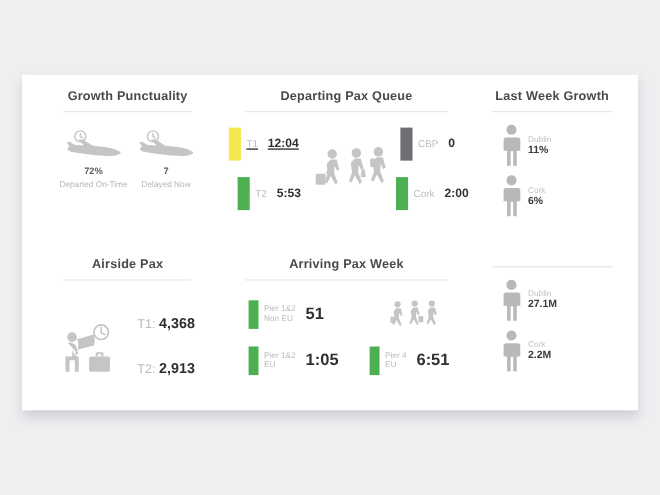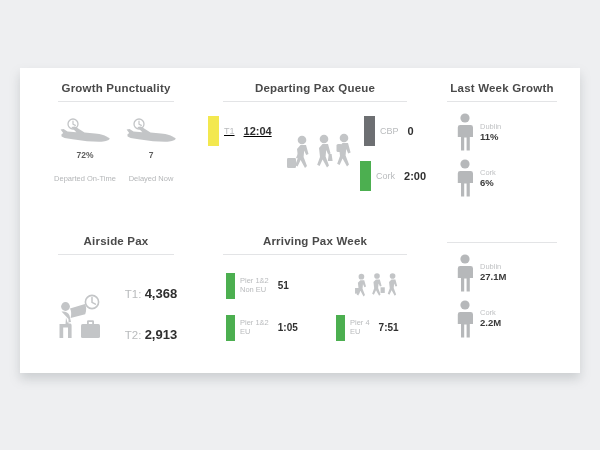--- a/index.html
+++ b/index.html
@@ -67,21 +67,21 @@
   }
   .punct-value {
     font-size: 8.5px;
     font-weight: bold;
     color: #5d5d5d;
     margin-top: 2px;
   }
   .punct-label {
     font-size: 7.5px;
     color: #b4b6b8;
-    margin-top: 14px;
+    margin-top: 3px;
     white-space: nowrap;
   }
   .plane-wrap { height: 30px; position: relative; }
   .plane-wrap svg { position: absolute; left: 50%; transform: translateX(-50%); top: 0; }
 
   
   .queue-grid {
     position: relative;
     margin-top: 14px;
     height: 86px;
@@ -105,21 +105,21 @@
     white-space: nowrap;
   }
   .qlabel.two-line { font-size: 7.5px; }
   .qvalue {
     font-size: 11px;
     font-weight: bold;
     color: #303030;
     margin-left: 9px;
     white-space: nowrap;
   }
-  .qvalue.sm { font-size: 10px; }
+  .qvalue.sm { font-size: 15px; }
   .pax-icons {
     position: absolute;
   }
 
   
   .airside-body {
     position: relative;
     margin-top: 18px;
     height: 82px;
     display: flex;
@@ -213,20 +213,25 @@
       <div class="panel-title">Departing Pax Queue</div>
       <div class="panel-rule"></div>
       <div class="panel-body queue-grid">
 
         <div class="queue-item" style="left:0; top:0;text-decoration:underline;">
           <div class="qbar" style="background:#f3e84f"></div>
           <div class="qlabel">T1</div>
           <div class="qvalue">12:04</div>
         </div>
 
+        <div class="queue-item" style="left:8px; top:45px;">
+          <div class="qbar" style="background:#4caf50"></div>
+          <div class="qlabel">T2</div>
+          <div class="qvalue">5:53</div>
+        </div>
 
         <div class="queue-item" style="left:156px; top:0;text-align:right;">
           <div class="qbar" style="background:#6d6f72"></div>
           <div class="qlabel">CBP</div>
           <div class="qvalue">0</div>
         </div>
 
         <div class="queue-item" style="left:152px; top:45px;">
           <div class="qbar" style="background:#4caf50"></div>
           <div class="qlabel">Cork</div>
@@ -346,21 +351,21 @@
           </div>
           <div class="qvalue sm">1:05</div>
         </div>
 
         <div class="queue-item" style="left:128px; top:46px;">
           <div class="qbar small" style="background:#4caf50"></div>
           <div class="qlabel two-line">
             <div>Pier 4</div>
             <div>EU</div>
           </div>
-          <div class="qvalue sm">7:51</div>
+          <div class="qvalue sm">6:51</div>
         </div>
 
         <div class="pax-icons" style="left:140px; top:2px;">
           <svg width="58" height="34" viewBox="0 0 76 48">
             <g class="icon-gray">
               <circle cx="16" cy="8" r="4"></circle>
               <path d="M14.5 13 L20 13 L22.5 22 L20.2 23 L18.2 18.5 L17.6 25 L21 34 L19 36 L14.6 28 L11.6 34.5 L9.2 33.2 L12 25.5 L11 16.5 Z"></path>
               <path d="M7 24 h6 v8 h-6 z"></path>
               <circle cx="38" cy="7" r="4"></circle>
               <path d="M36.5 12 L42 12 L44.5 21 L42.2 22 L40.2 17.5 L39.6 24 L43 33 L41 35 L36.6 27 L33.6 33.5 L31.2 32.2 L34 24.5 L33 15.5 Z"></path>

